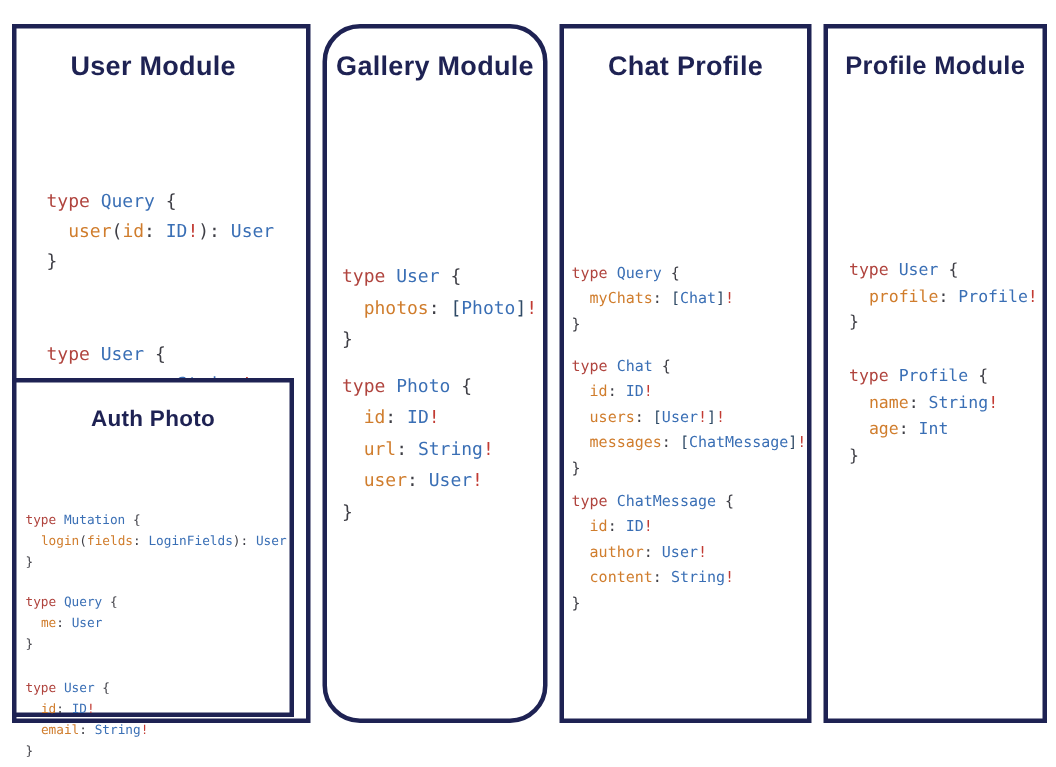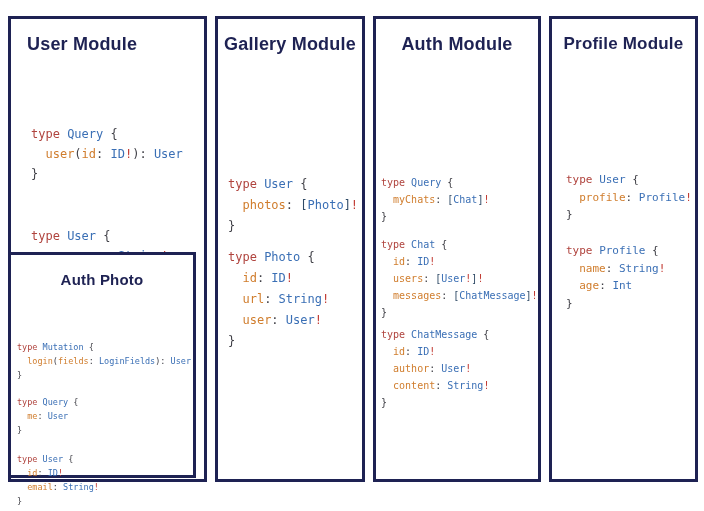--- a/index.html
+++ b/index.html
@@ -12,33 +12,33 @@
     overflow: hidden;
   }
   .card {
     position: absolute;
     box-sizing: border-box;
     background: var(--card-bg, #ffffff);
     border: 3px solid var(--border, #1e2253);
   }
   .m-user    { left: 8px;   top: 16px;  width: 199px; height: 466px; z-index: 1; }
   .m-auth    { left: 8px;   top: 252px; width: 188px; height: 226px; z-index: 2; }
-  .m-gallery { left: 215px; top: 16px;  width: 150px; height: 466px; }
+  .m-gallery { left: 215px; top: 16px;  width: 150px; height: 466px; border-radius: 25px; }
   .m-chat    { left: 373px; top: 16px;  width: 168px; height: 466px; }
   .m-profile { left: 549px; top: 16px;  width: 149px; height: 466px; }
 
   .title {
     position: absolute;
     margin: 0;
     color: var(--heading, #1e2253);
     font-weight: bold;
     letter-spacing: 0.2px;
     white-space: nowrap;
   }
-  .m-user .title    { left: 16px; top: 15px; font-size: 18px; }
+  .m-user .title    { left: 36px; top: 15px; font-size: 18px; }
   .m-gallery .title { left: 0; right: 0; top: 15px; text-align: center; font-size: 18px; }
   .m-chat .title    { left: 0; right: 0; top: 15px; text-align: center; font-size: 18px; }
   .m-profile .title { left: 0; right: 0; top: 15px; text-align: center; font-size: 17px; }
   .m-auth .title    { left: 0; right: 0; top: 16px; text-align: center; font-size: 15px; }
 
   .code-block {
     position: absolute;
     font-family: "DejaVu Sans Mono", "Liberation Mono", monospace;
     white-space: pre;
     margin-top: 40px;
@@ -80,21 +80,21 @@
 
   <section class="card m-gallery">
     <h2 class="title">Gallery Module</h2>
     <div class="blocks">
         <div class="code-block block-0"><div class="code-line"><span style="color: rgb(176, 68, 62);">type </span><span style="color: rgb(58, 111, 181);">User </span><span style="color: rgb(63, 63, 70);">{</span></div><div class="code-line"><span style="color: rgb(63, 63, 70);">  </span><span style="color: rgb(208, 125, 45);">photos</span><span style="color: rgb(63, 63, 70);">: </span><span style="color: rgb(47, 74, 102);">[</span><span style="color: rgb(58, 111, 181);">Photo</span><span style="color: rgb(47, 74, 102);">]</span><span style="color: rgb(194, 59, 51);">!</span></div><div class="code-line"><span style="color: rgb(63, 63, 70);">}</span></div></div>
         <div class="code-block block-1"><div class="code-line"><span style="color: rgb(176, 68, 62);">type </span><span style="color: rgb(58, 111, 181);">Photo </span><span style="color: rgb(63, 63, 70);">{</span></div><div class="code-line"><span style="color: rgb(63, 63, 70);">  </span><span style="color: rgb(208, 125, 45);">id</span><span style="color: rgb(63, 63, 70);">: </span><span style="color: rgb(58, 111, 181);">ID</span><span style="color: rgb(194, 59, 51);">!</span></div><div class="code-line"><span style="color: rgb(63, 63, 70);">  </span><span style="color: rgb(208, 125, 45);">url</span><span style="color: rgb(63, 63, 70);">: </span><span style="color: rgb(58, 111, 181);">String</span><span style="color: rgb(194, 59, 51);">!</span></div><div class="code-line"><span style="color: rgb(63, 63, 70);">  </span><span style="color: rgb(208, 125, 45);">user</span><span style="color: rgb(63, 63, 70);">: </span><span style="color: rgb(58, 111, 181);">User</span><span style="color: rgb(194, 59, 51);">!</span></div><div class="code-line"><span style="color: rgb(63, 63, 70);">}</span></div></div>
       </div>
   </section>
 
   <section class="card m-chat">
-    <h2 class="title">Auth Module</h2>
+    <h2 class="title">Chat Profile</h2>
     <div class="blocks">
         <div class="code-block block-0"><div class="code-line"><span style="color: rgb(176, 68, 62);">type </span><span style="color: rgb(58, 111, 181);">Query </span><span style="color: rgb(63, 63, 70);">{</span></div><div class="code-line"><span style="color: rgb(63, 63, 70);">  </span><span style="color: rgb(208, 125, 45);">myChats</span><span style="color: rgb(63, 63, 70);">: </span><span style="color: rgb(47, 74, 102);">[</span><span style="color: rgb(58, 111, 181);">Chat</span><span style="color: rgb(47, 74, 102);">]</span><span style="color: rgb(194, 59, 51);">!</span></div><div class="code-line"><span style="color: rgb(63, 63, 70);">}</span></div></div>
         <div class="code-block block-1"><div class="code-line"><span style="color: rgb(176, 68, 62);">type </span><span style="color: rgb(58, 111, 181);">Chat </span><span style="color: rgb(63, 63, 70);">{</span></div><div class="code-line"><span style="color: rgb(63, 63, 70);">  </span><span style="color: rgb(208, 125, 45);">id</span><span style="color: rgb(63, 63, 70);">: </span><span style="color: rgb(58, 111, 181);">ID</span><span style="color: rgb(194, 59, 51);">!</span></div><div class="code-line"><span style="color: rgb(63, 63, 70);">  </span><span style="color: rgb(208, 125, 45);">users</span><span style="color: rgb(63, 63, 70);">: </span><span style="color: rgb(47, 74, 102);">[</span><span style="color: rgb(58, 111, 181);">User</span><span style="color: rgb(194, 59, 51);">!</span><span style="color: rgb(47, 74, 102);">]</span><span style="color: rgb(194, 59, 51);">!</span></div><div class="code-line"><span style="color: rgb(63, 63, 70);">  </span><span style="color: rgb(208, 125, 45);">messages</span><span style="color: rgb(63, 63, 70);">: </span><span style="color: rgb(47, 74, 102);">[</span><span style="color: rgb(58, 111, 181);">ChatMessage</span><span style="color: rgb(47, 74, 102);">]</span><span style="color: rgb(194, 59, 51);">!</span></div><div class="code-line"><span style="color: rgb(63, 63, 70);">}</span></div></div>
         <div class="code-block block-2"><div class="code-line"><span style="color: rgb(176, 68, 62);">type </span><span style="color: rgb(58, 111, 181);">ChatMessage </span><span style="color: rgb(63, 63, 70);">{</span></div><div class="code-line"><span style="color: rgb(63, 63, 70);">  </span><span style="color: rgb(208, 125, 45);">id</span><span style="color: rgb(63, 63, 70);">: </span><span style="color: rgb(58, 111, 181);">ID</span><span style="color: rgb(194, 59, 51);">!</span></div><div class="code-line"><span style="color: rgb(63, 63, 70);">  </span><span style="color: rgb(208, 125, 45);">author</span><span style="color: rgb(63, 63, 70);">: </span><span style="color: rgb(58, 111, 181);">User</span><span style="color: rgb(194, 59, 51);">!</span></div><div class="code-line"><span style="color: rgb(63, 63, 70);">  </span><span style="color: rgb(208, 125, 45);">content</span><span style="color: rgb(63, 63, 70);">: </span><span style="color: rgb(58, 111, 181);">String</span><span style="color: rgb(194, 59, 51);">!</span></div><div class="code-line"><span style="color: rgb(63, 63, 70);">}</span></div></div>
       </div>
   </section>
 
   <section class="card m-profile">
     <h2 class="title">Profile Module</h2>
     <div class="blocks">

